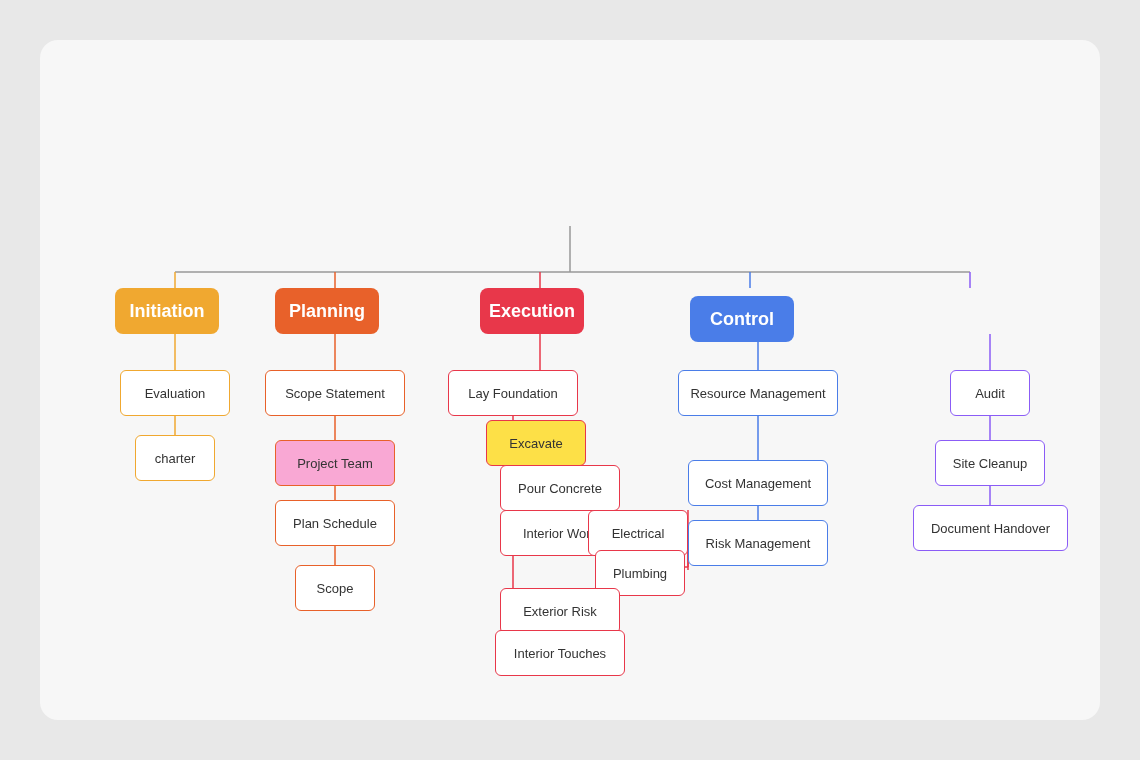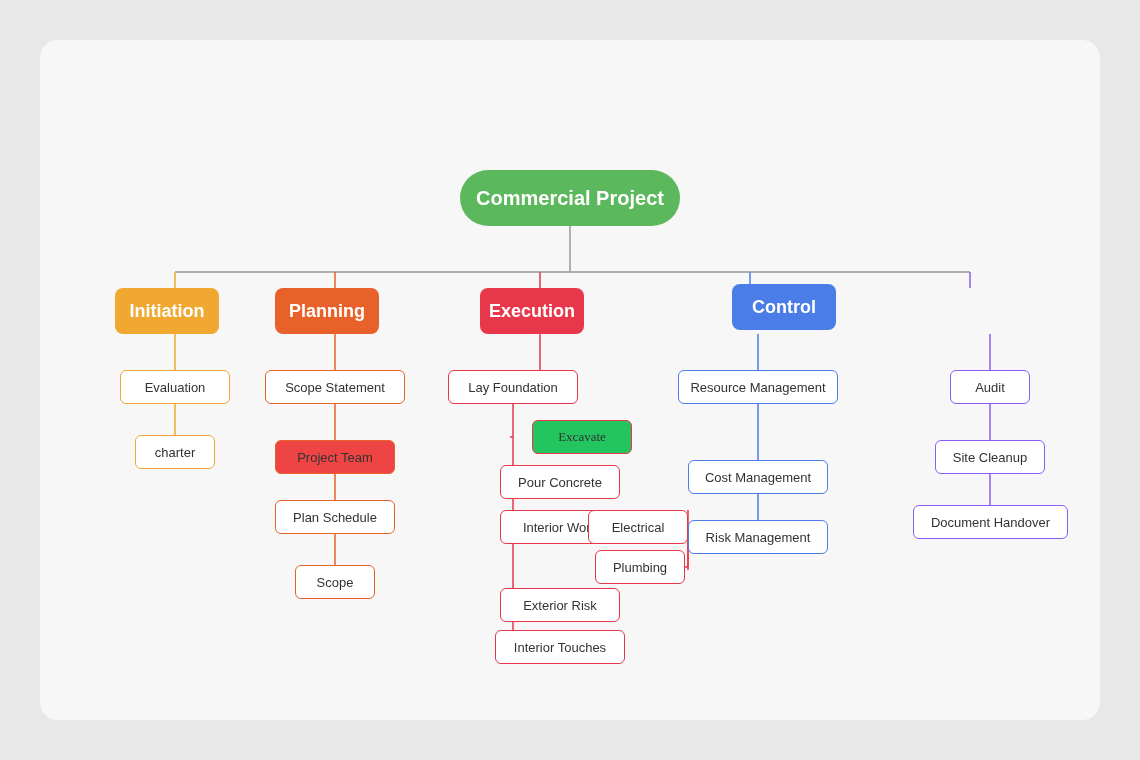--- a/index.html
+++ b/index.html
@@ -66,35 +66,34 @@
     }
     .node-execution {
       background: #e8374a;
       left: 440px;
       top: 248px;
       justify-content: center;
     }
     .node-control {
       background: #4a7de8;
       left: 650px;
-      top: 244px;
-      margin-left: 42px;
+      top: 256px;
     }
     .node-closeout {
       background: #8b5cf6;
       left: 870px;
       top: 248px;
     }
     
     .node-l2 {
       border-radius: 6px;
       color: #333;
       font-weight: normal;
       font-size: 13px;
-      height: 34px;
+      height: 46px;
     }
     
     .node-evaluation {
       border: 1.5px solid #f0a830;
       background: white;
       width: 110px;
       left: 80px;
       top: 330px;
     }
     .node-charter {
@@ -107,21 +106,21 @@
     
     .node-scope {
       border: 1.5px solid #e8612a;
       background: white;
       width: 140px;
       left: 225px;
       top: 330px;
     }
     .node-projectteam {
       border: 1.5px solid #e8612a;
-      background: #ef4444;
+      background: #f9a8d4;
       width: 120px;
       left: 235px;
       top: 400px;
     }
     .node-planschedule {
       border: 1.5px solid #e8612a;
       background: white;
       width: 120px;
       left: 235px;
       top: 460px;
@@ -136,25 +135,24 @@
     
     .node-layfoundation {
       border: 1.5px solid #e8374a;
       background: white;
       width: 130px;
       left: 408px;
       top: 330px;
     }
     .node-excavate {
       border: 1.5px solid #e8374a;
-      background: #22c55e;
+      background: #fde047;
       width: 100px;
-      left: 492px;
+      left: 446px;
       top: 380px;
-      font-family: Liberation Serif, serif;
     }
     .node-pourconcrete {
       border: 1.5px solid #e8374a;
       background: white;
       width: 120px;
       left: 460px;
       top: 425px;
     }
     .node-interiorwork {
       border: 1.5px solid #e8374a;
@@ -291,23 +289,20 @@
 
     <line x1="718" y1="294" x2="718" y2="330" stroke="#4a7de8" stroke-width="1.5"></line>
     <line x1="718" y1="364" x2="718" y2="420" stroke="#4a7de8" stroke-width="1.5"></line>
     <line x1="718" y1="454" x2="718" y2="480" stroke="#4a7de8" stroke-width="1.5"></line>
 
     <line x1="950" y1="294" x2="950" y2="330" stroke="#8b5cf6" stroke-width="1.5"></line>
     <line x1="950" y1="364" x2="950" y2="400" stroke="#8b5cf6" stroke-width="1.5"></line>
     <line x1="950" y1="434" x2="950" y2="465" stroke="#8b5cf6" stroke-width="1.5"></line>
   </svg>
 
-  <div class="node node-root">
-    <span>Commercial Project</span>
-  </div>
 
   <div class="node node-l1 node-initiation">
     <span>Initiation</span>
   </div>
   <div class="node node-l1 node-planning">
     <span>Planning</span>
   </div>
   <div class="node node-l1 node-execution">
     <span>Execution</span>
   </div>

